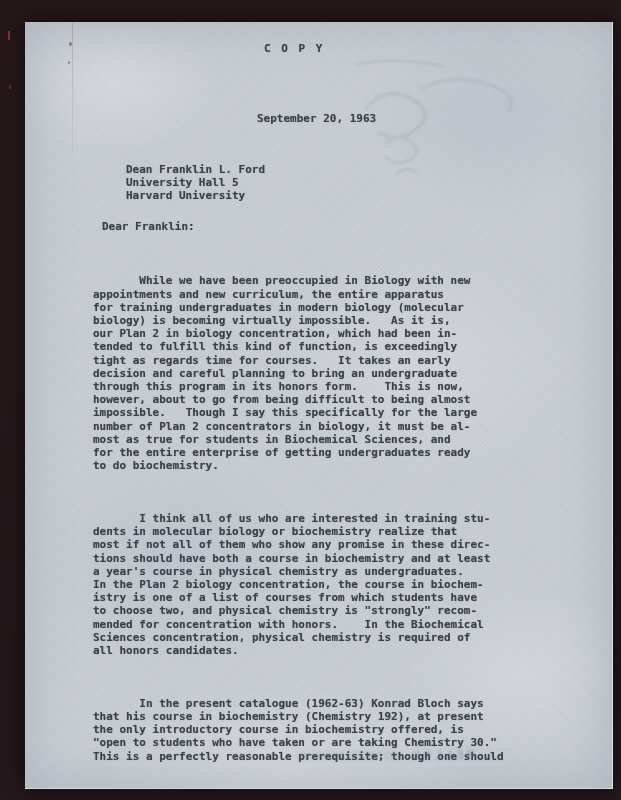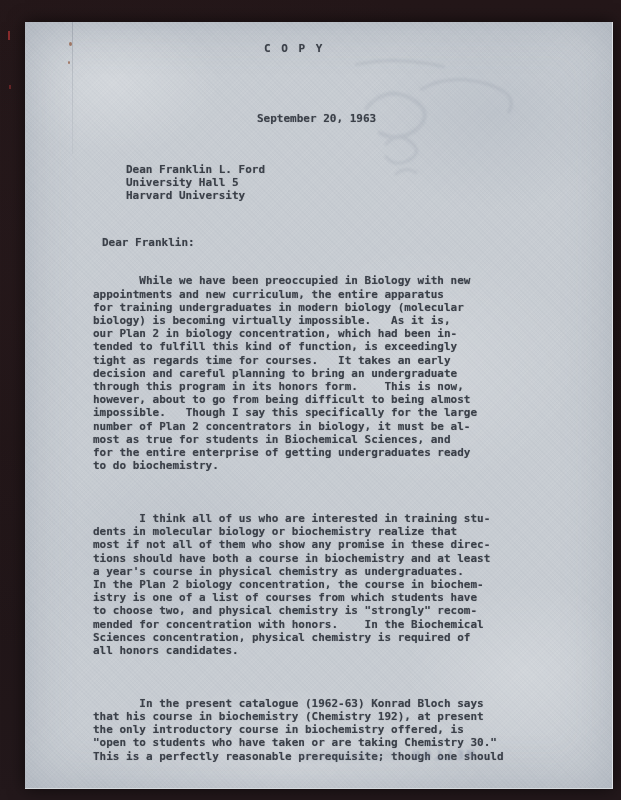--- a/index.html
+++ b/index.html
@@ -35,21 +35,21 @@
     font-size:11px;
     line-height:13.2px;
     letter-spacing:0;
     text-shadow:0 0 1px rgba(59,64,73,.4);
     white-space:pre;
     position:absolute;
   }
   .copy-label{top:20px;left:239px;letter-spacing:2px;}
   .date-line{top:90px;left:232px;}
   .recipient{top:141px;left:77px;margin-left:24px;}
-  .salutation{top:198px;left:77px;margin-top:16px;}
+  .salutation{top:198px;left:77px;}
   .letter-body{top:226px;left:68px;width:480px;}
   .para{margin:0 0 13.2px 0;white-space:pre;}
   .fold-line{
     position:absolute;left:47px;top:0;width:1px;height:132px;
     background:linear-gradient(180deg, rgba(70,80,96,.22), rgba(70,80,96,.05));
   }
   .rust-speck{position:absolute;border-radius:50%;background:#8a4a2a;opacity:.65;}
   .rust-1{left:44px;top:20px;width:3px;height:4px;}
   .rust-2{left:43px;top:39px;width:2px;height:3px;}
   .red-mark{position:absolute;background:#a23232;opacity:.8;}

